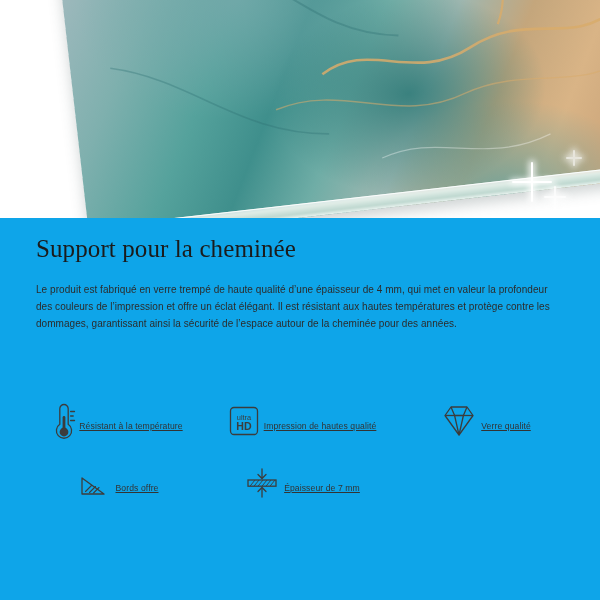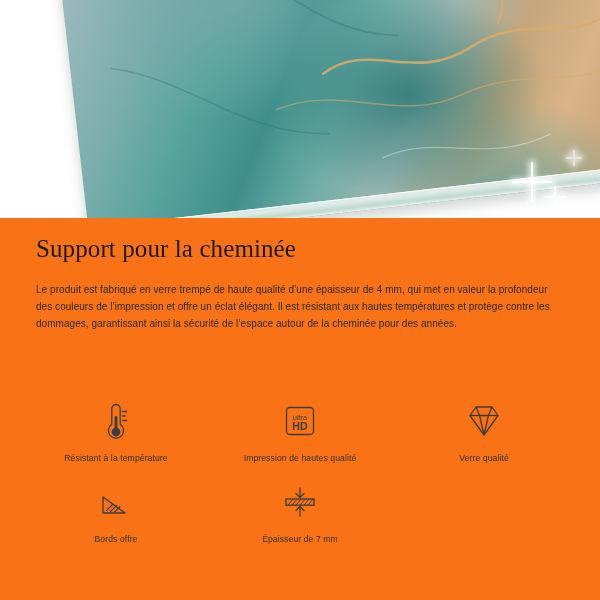--- a/index.html
+++ b/index.html
@@ -10,21 +10,21 @@
     width: 600px;
     height: 600px;
     background: #ffffff;
     font-family: "Liberation Sans", sans-serif;
     overflow: hidden;
   }
   .page {
     position: relative;
     width: 600px;
     height: 600px;
-    background: #f97316;
+    background: #0ea5e9;
     overflow: hidden;
   }
 
   
   .hero {
     position: relative;
     width: 600px;
     height: 218px;
     overflow: hidden;
     background: #ffffff;
@@ -169,36 +169,37 @@
     top: 398px;
     width: 600px;
     display: grid;
     grid-template-columns: repeat(3, 1fr);
     grid-row-gap: 16px;
     padding: 0 24px;
     box-sizing: border-box;
   }
   .feature {
     display: flex;
-    flex-direction: column;
+    flex-direction: row;
     align-items: center;
     justify-content: center;
   }
   .feature-icon {
     height: 46px;
     display: flex;
     align-items: center;
     justify-content: center;
   }
   .feature-label {
     margin-top: 9px;
     font-size: 8.6px;
     color: #333333;
     text-align: center;
     letter-spacing: 0.1px;
+    text-decoration: underline;
   }
   svg { display: block; }
 </style>
 </head>
 <body>
 
 <div class="page">
 
   <div class="hero">
     <div class="hero-inner">

